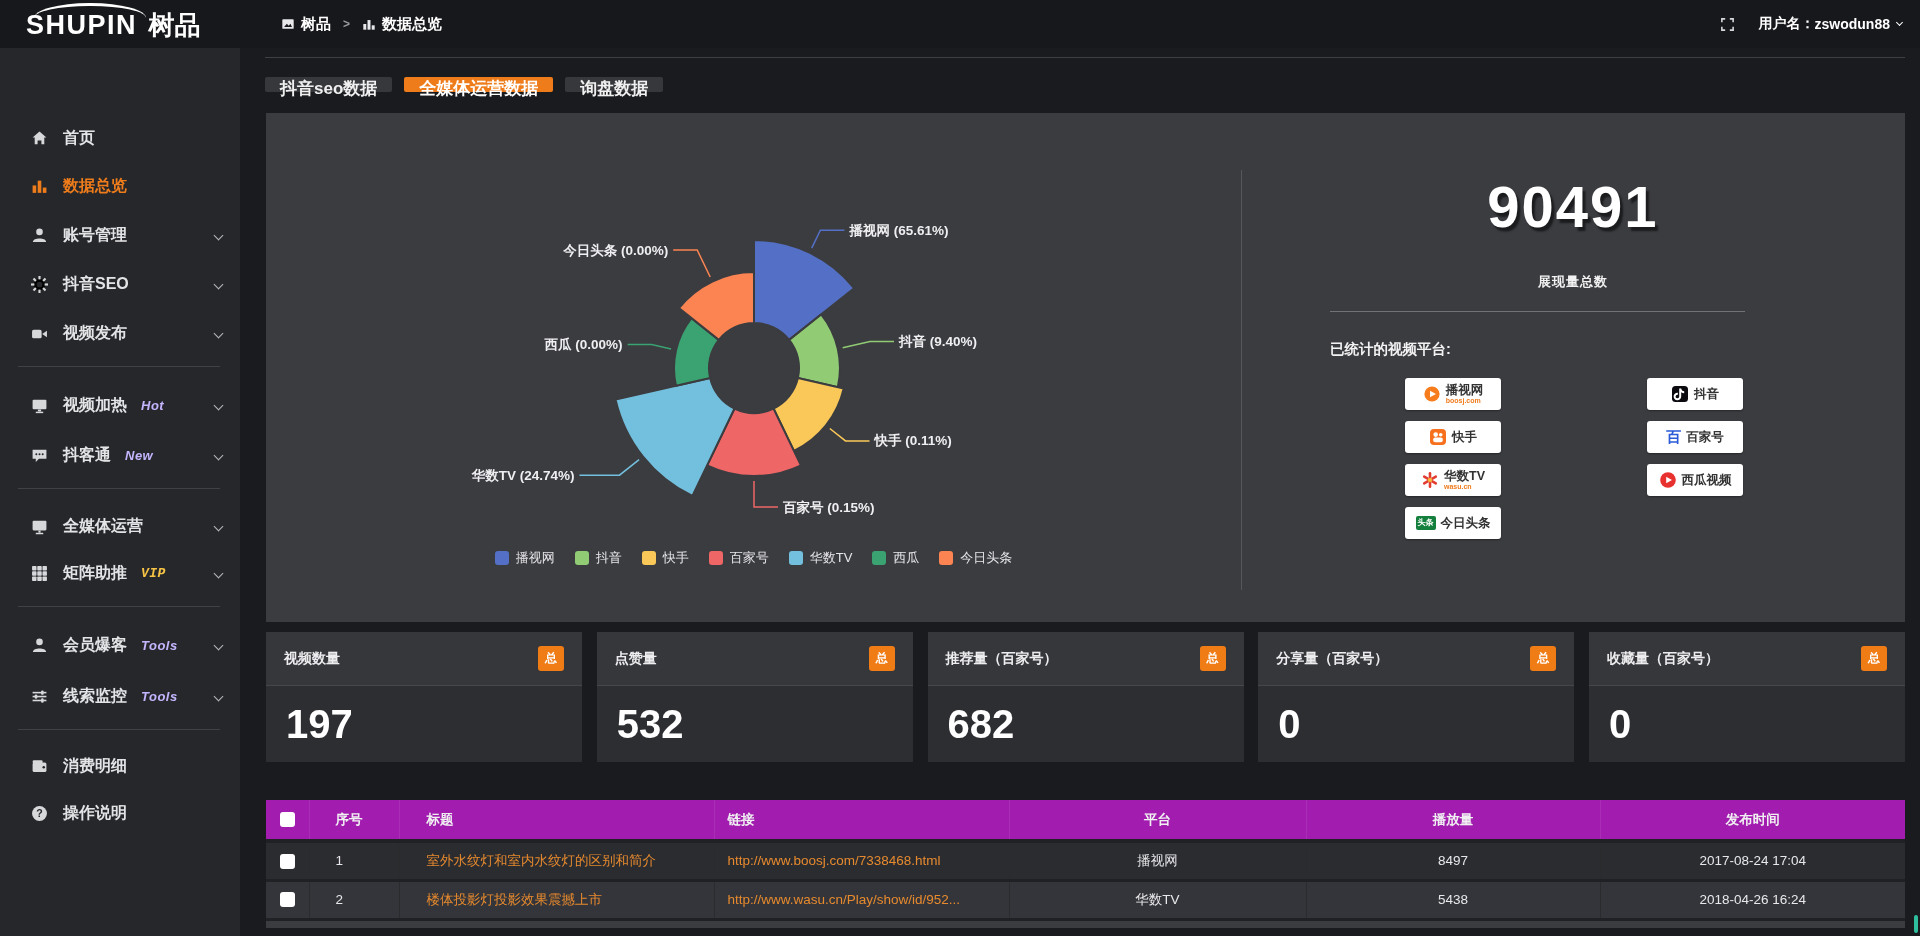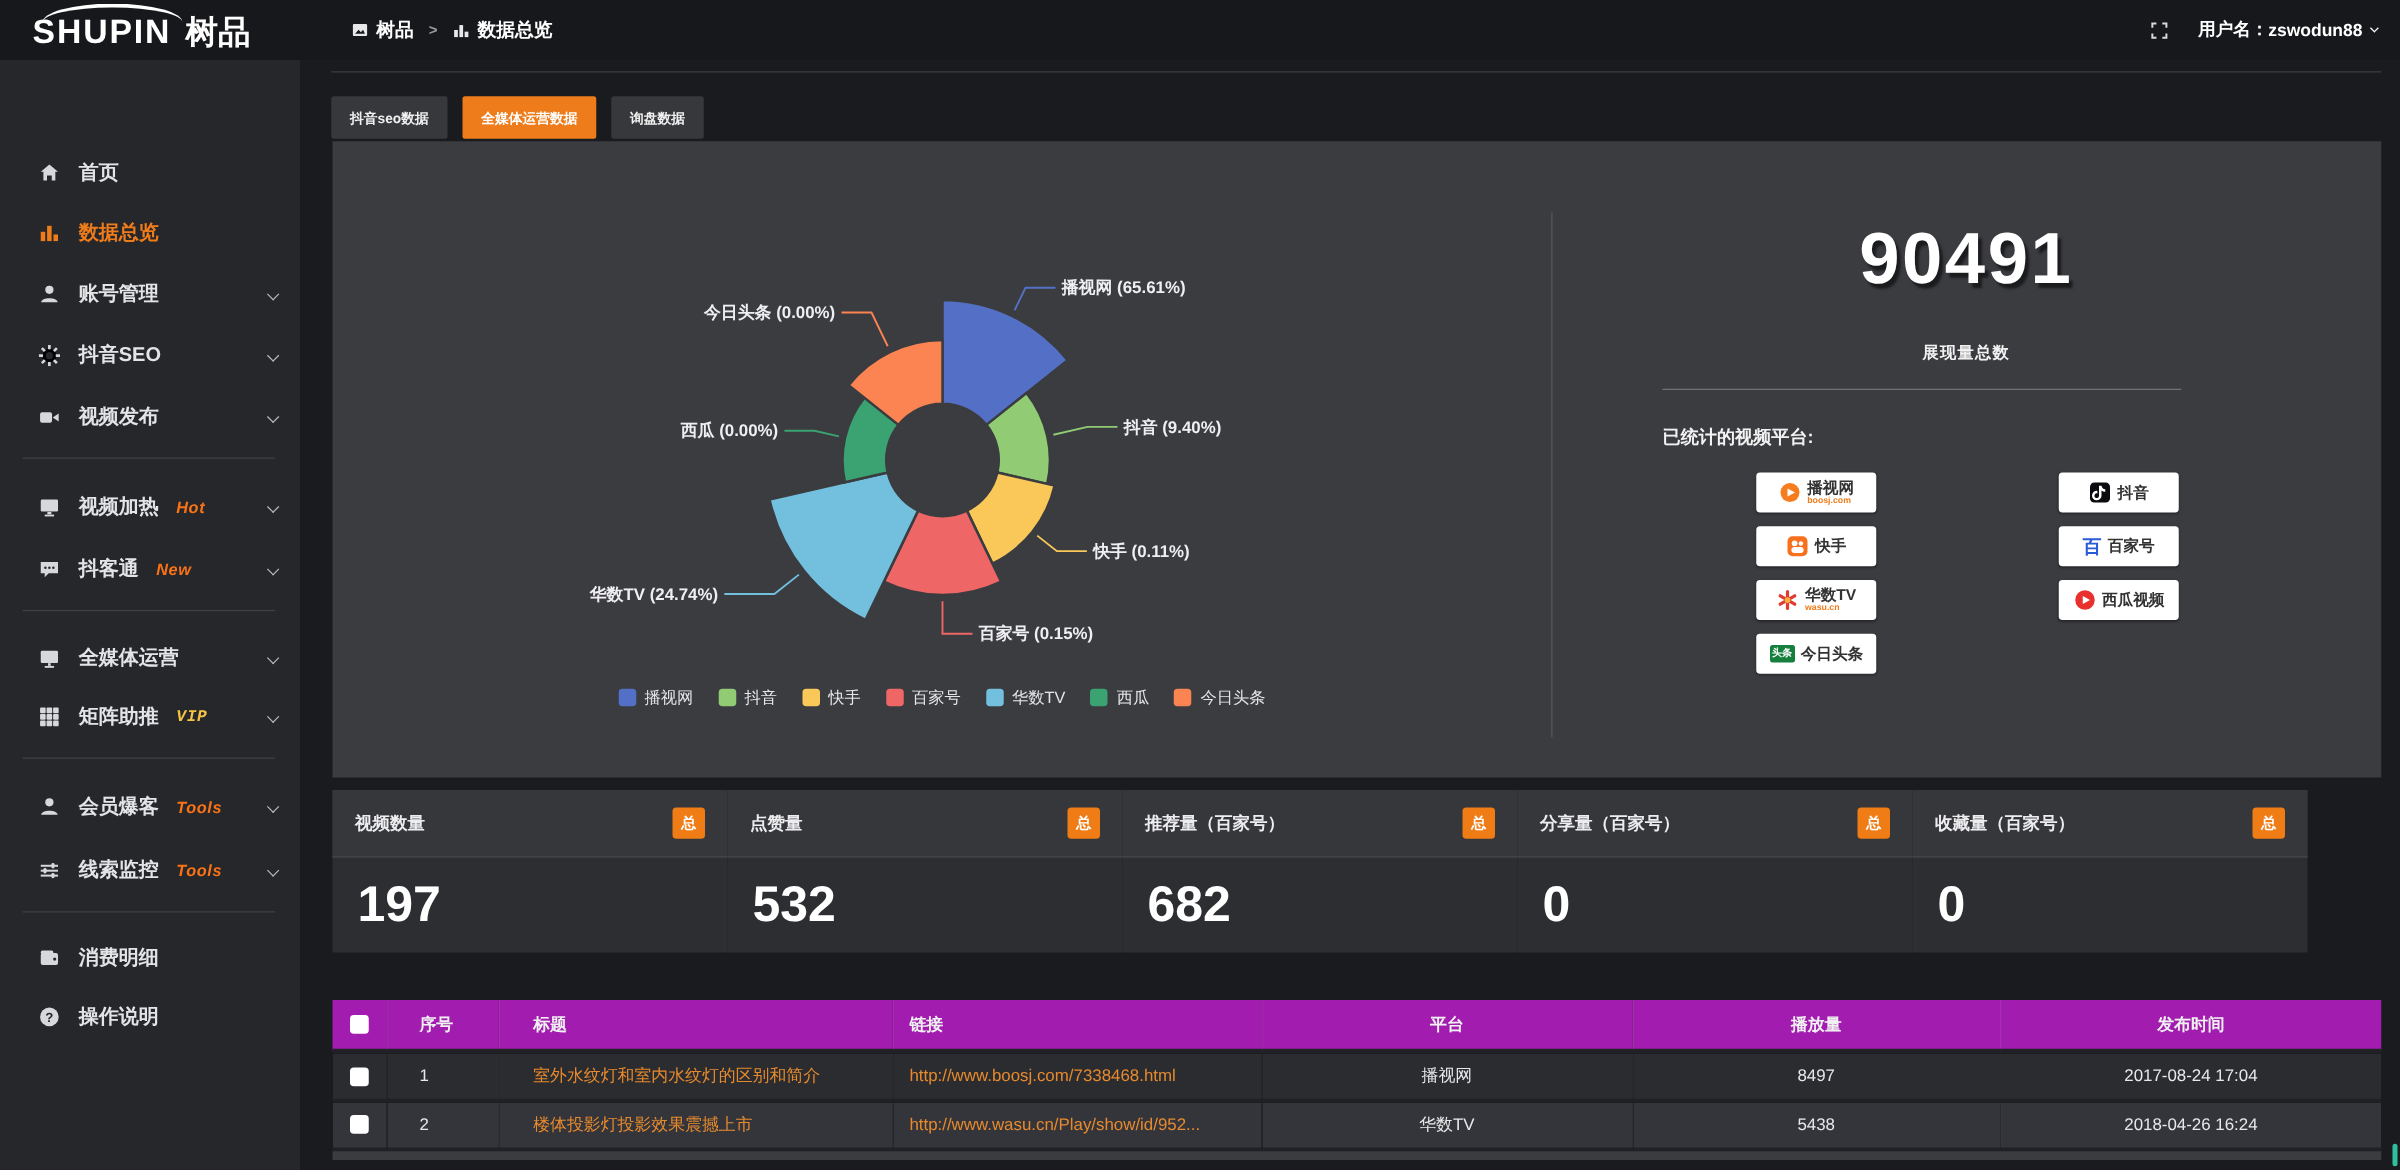--- a/index.html
+++ b/index.html
@@ -27,30 +27,30 @@
 
   
   .sidebar { position:absolute; top:48px; left:0; width:240px; bottom:0; background:#26272b; z-index:5; }
   .side-item { position:absolute; left:0; right:0; height:28px; display:flex; align-items:center; padding-left:30px; cursor:pointer; }
   .s-icon { display:flex; width:18px; justify-content:center; }
   .s-icon svg { width:17px; height:17px; fill:#d7d8da; }
   .s-label { font-size:16px; font-weight:600; color:#e3e4e6; margin-left:15px; }
   .side-item.active .s-label { color:#ee7c1b; }
   .side-item.active .s-icon svg { fill:#ee7c1b; }
   .s-badge { font-style:italic; font-weight:800; font-size:13px; margin-left:14px; letter-spacing:.5px; }
-  .s-badge.red { color:#f97316; }
+  .s-badge.red { color:#c4b5fd; }
   .s-badge.yellow { color:#f6c344;font-family:Liberation Mono, monospace; }
   .side-item .chev { position:absolute; right:18px; }
   .side-div { position:absolute; left:18px; right:20px; height:1px; background:rgba(255,255,255,.12); }
 
   
   .content { position:absolute; top:48px; left:240px; right:0; bottom:0; background:#1a1b1e; }
   .content-topline { position:absolute; top:9px; left:25px; width:1640px; height:1px; background:#3e3f43; }
   .tabs { position:absolute; top:29px; left:25px; display:flex; gap:12px; }
-  .tab { height:34px; padding:0 15px; font-size:11px; font-weight:700; color:#f0f0f0; background:#37383c;
+  .tab { height:15px; padding:0 15px; font-size:17px; font-weight:700; color:#f0f0f0; background:#37383c;
          border:none; border-radius:2px; cursor:pointer; font-family:inherit; }
   .tab.active { background:#ee7c1b; color:#fff; }
 
   
   .chart-panel { position:absolute; top:65px; left:26px; width:1639px; height:509px; background:#3b3c40; }
   #pie-svg { position:absolute; left:0; top:0; }
   .legend { position:absolute; left:0; top:436px; width:975px; display:flex; justify-content:center; gap:20px; }
   .legend-item { display:flex; align-items:center; gap:7px; font-size:13px; color:#e6e6e8; cursor:pointer; }
   .legend-chip { width:14px; height:14px; border-radius:3px; }
   .v-divider { position:absolute; left:975px; top:57px; height:420px; width:1px; background:rgba(255,255,255,.14); }
@@ -66,21 +66,21 @@
             box-shadow:0 1px 2px rgba(0,0,0,.35); }
   .b-icon { display:flex; align-items:center; }
   .b-icon svg { width:18px; height:18px; }
   .b-text { display:flex; flex-direction:column; align-items:flex-start; }
   .b-name { font-size:12.5px; font-weight:800; color:#333; line-height:1.15; white-space:nowrap; }
   .b-sub { font-size:7px; font-weight:700; color:#f07c1d; line-height:1.1; }
   .tt-chip { background:#15803d; color:#fff; font-size:8px; font-weight:800; padding:3px 2px; border-radius:2px; line-height:1; }
   .bj-char { color:#2b5bd7; font-weight:800; font-size:15px; }
 
   
-  .cards { position:absolute; top:584px; left:26px; width:1639px; display:flex; justify-content:flex-start; }
+  .cards { position:absolute; top:584px; left:26px; width:1639px; display:flex; justify-content:space-between; }
   .card { width:316px; height:130px; background:#2d2e32; }
   .card-head { height:54px; background:#36373b; border-bottom:1px solid #47484c; display:flex; align-items:center;
                justify-content:space-between; padding:0 18px; }
   .card-label { font-size:14px; font-weight:700; color:#ededef; }
   .card-badge { background:#f07c16; color:#fff; font-size:12px; font-weight:700; padding:4px 7px; border-radius:3px; cursor:pointer; }
   .card-value { display:block; font-size:40px; font-weight:700; color:#fff; padding:16px 0 0 20px; }
 
   
   .table-wrap { position:absolute; top:752px; left:26px; width:1639px; }
   table { width:100%; border-collapse:collapse; table-layout:fixed; }

